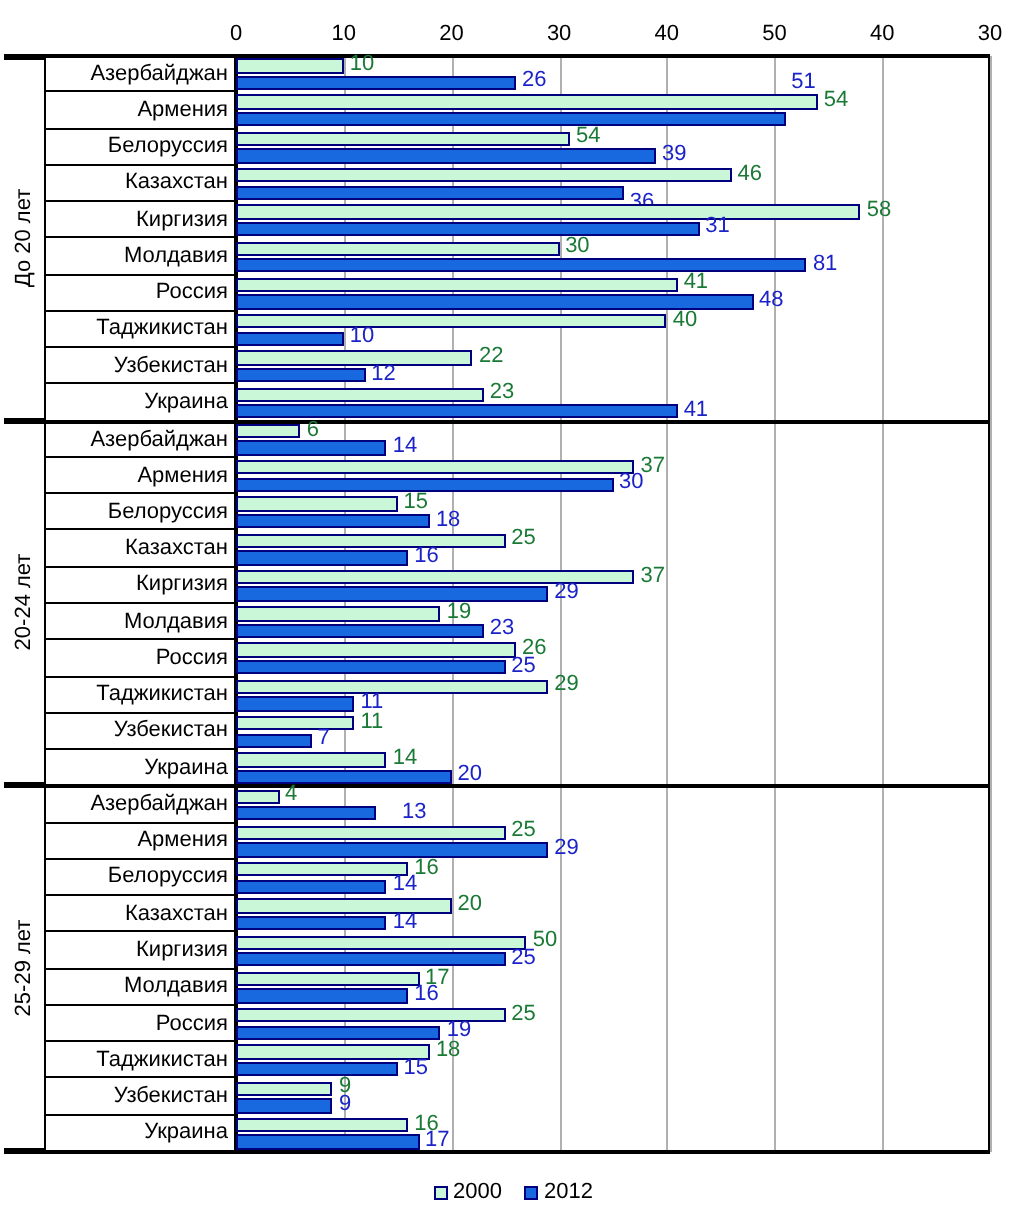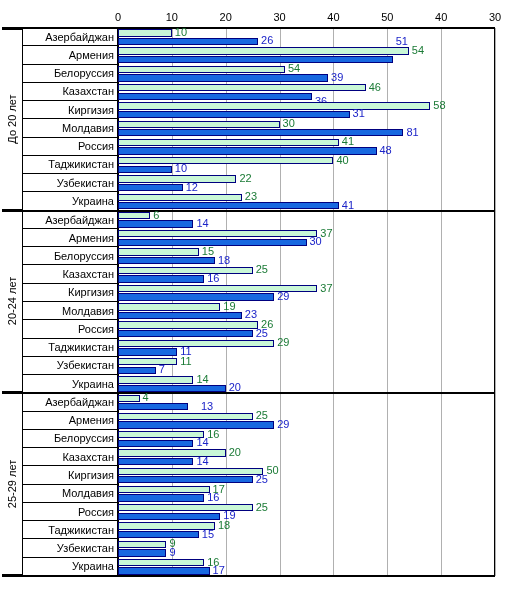--- a/index.html
+++ b/index.html
@@ -295,13 +295,23 @@
     <div class="bar-label s2012" style="left: 201.786px; top: 528.596px;">15</div>
     <div class="bar s2000" title="Узбекистан 2000: 9" style="left: 118px; top: 540.684px; width: 48.4714px; height: 7.30667px;"></div>
     <div class="bar-label s2000" style="left: 169.471px; top: 538.338px;">9</div>
     <div class="bar s2012" title="Узбекистан 2012: 9" style="left: 118px; top: 549.209px; width: 48.4714px; height: 7.30667px;"></div>
     <div class="bar-label s2012" style="left: 169.471px; top: 546.862px;">9</div>
     <div class="bar s2000" title="Украина 2000: 16" style="left: 118px; top: 558.951px; width: 86.1714px; height: 7.30667px;"></div>
     <div class="bar-label s2000" style="left: 207.171px; top: 556.604px;">16</div>
     <div class="bar s2012" title="Украина 2012: 17" style="left: 118px; top: 567.476px; width: 91.5571px; height: 7.30667px;"></div>
     <div class="bar-label s2012" style="left: 212.557px; top: 565.129px;">17</div>
     <div class="grp-div" style="left: 2px; top: 575px; width: 493px;"></div>
+    <div class="legend" style="left: 0px; top: 590px; width: 513px; justify-content: center;">
+      <div class="legend-item">
+        <span class="legend-swatch s2000"></span>
+        <span>2000</span>
+      </div>
+      <div class="legend-item">
+        <span class="legend-swatch s2012"></span>
+        <span>2012</span>
+      </div>
+    </div>
   </div>
 
 </body></html>

